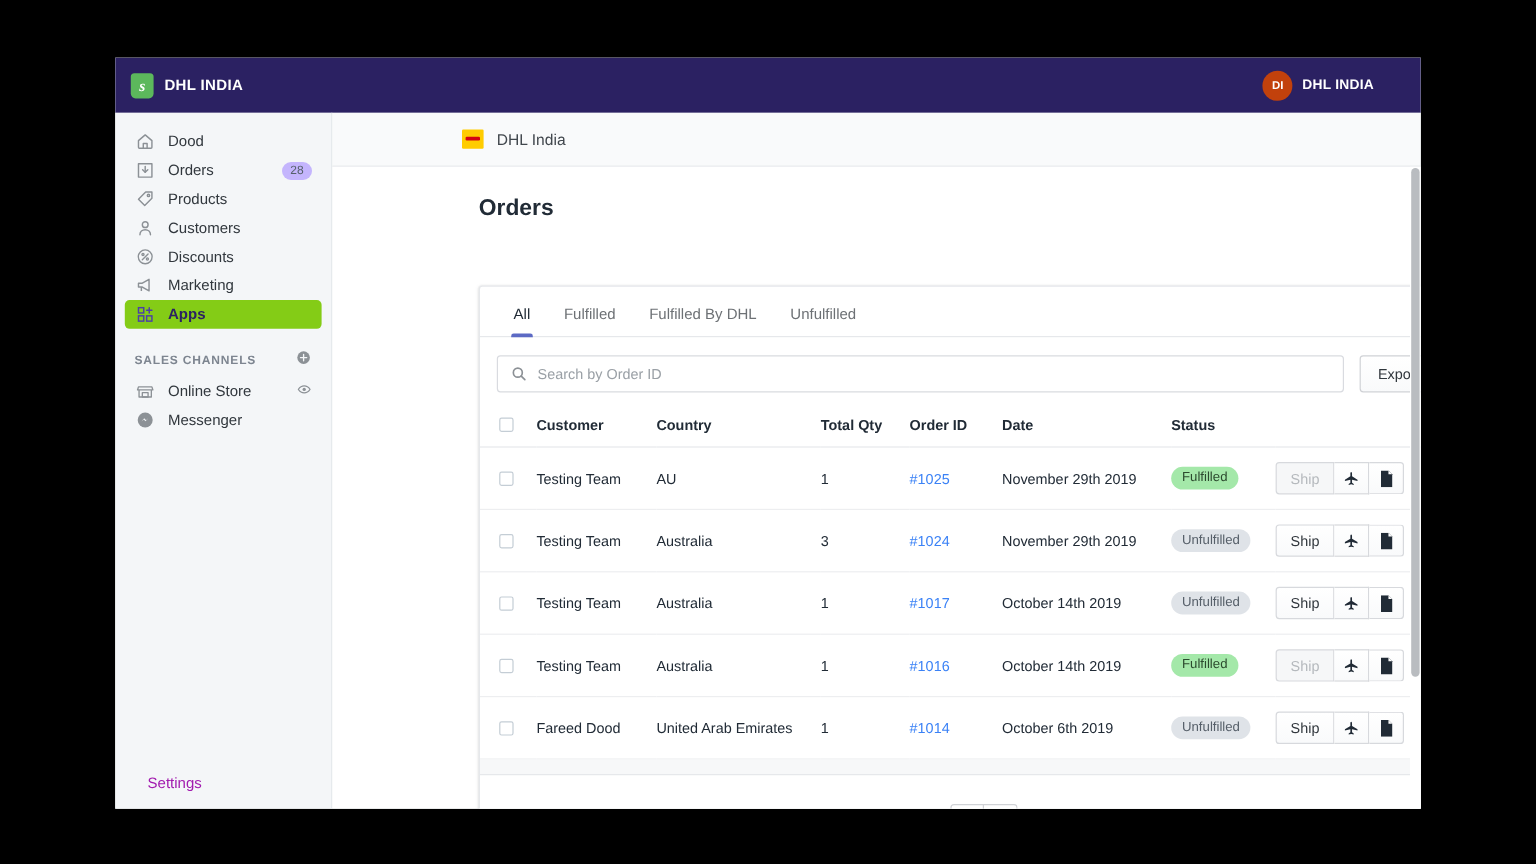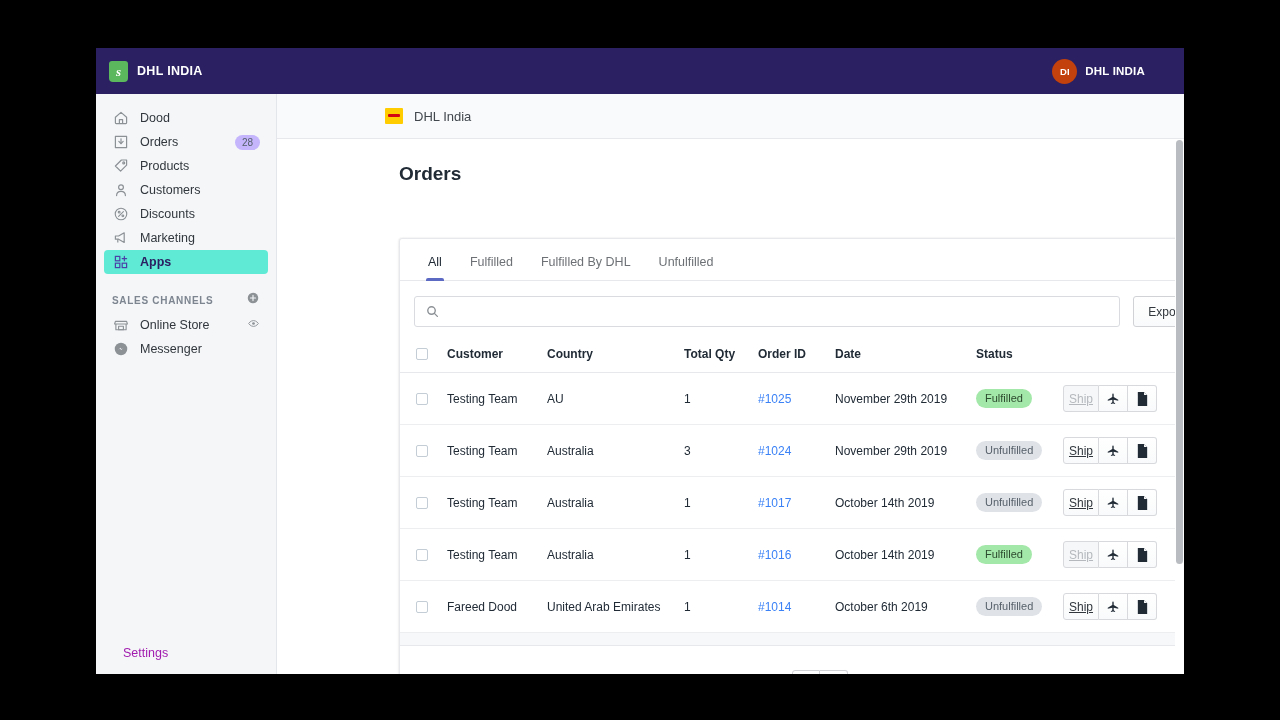--- a/index.html
+++ b/index.html
@@ -75,21 +75,21 @@
     display: flex; align-items: center; gap: 11px;
     height: 24px; margin: 0 8px;
     padding: 0 8px; border-radius: 4px;
     color: #31373d; font-size: 12.5px;
     cursor: pointer;
   }
   .nav-item.first { margin-top: 12px; }
   .nav-item + .nav-item { margin-top: 0px; }
   .nav-item .ico { width: 17px; height: 17px; display: flex; align-items: center; justify-content: center; flex: 0 0 17px; }
   .nav-item .ico svg { width: 16px; height: 16px; }
-  .nav-item.active { background: #5eead4; color: #2b2162; font-weight: bold; }
+  .nav-item.active { background: #84cc16; color: #2b2162; font-weight: bold; }
   .nav-item.active .ico svg { stroke: #4b3fa8; }
   .nav-label { flex: 1; }
   .badge-count {
     background: #c4b5fd; color: #55606b;
     font-size: 10px; border-radius: 9px;
     padding: 2px 7px; font-weight: normal;
   }
   .nav-gap { height: 9px; }
   #sales-header {
     display: flex; align-items: center; justify-content: space-between;
@@ -212,21 +212,21 @@
   .actions { display: flex; align-items: center; }
   .btn-group { display: flex; }
   .gbtn {
     height: 27px; min-width: 29px;
     border: 1px solid #d7d9dd;
     background: linear-gradient(180deg,#fff,#f9fafb);
     display: flex; align-items: center; justify-content: center;
     font-size: 12px; color: #31373d; cursor: pointer;
     font-family: "Liberation Sans", sans-serif;
   }
-  .gbtn.ship { width: 36px; text-decoration: underline; }
+  .gbtn.ship { width: 49px; }
   .gbtn.ship.disabled { color: #b5b9bd; background: #f6f7f8; cursor: default; }
   .gbtn + .gbtn { border-left: 0; }
   .btn-group .gbtn:first-child { border-radius: 3px 0 0 3px; }
   .btn-group .gbtn:last-child  { border-radius: 0 3px 3px 0; }
 
   #table-footer { height: 13px; background: #f7f8f9; border-bottom: 1px solid #e6e8eb; }
 
   #pager { display: flex; justify-content: center; padding: 24px 0 26px; }
   .pbtn {
     width: 28px; height: 28px;
@@ -421,20 +421,21 @@
         <div class="tab">Fulfilled By DHL</div>
         <div class="tab">Unfulfilled</div>
       </div>
 
       <div id="search-row">
         <div id="order-search">
           <svg width="13" height="13" viewBox="0 0 16 16" fill="none" stroke="#8c9196" stroke-width="1.7">
             <circle cx="6.8" cy="6.8" r="4.6"></circle>
               <line x1="10.3" y1="10.3" x2="14" y2="14" stroke-linecap="round"></line>
           </svg>
+          <input id="order-search-input" value="" placeholder="Search by Order ID" style="">
         </div>
         <button id="export-btn">Export CSV</button>
       </div>
 
       <table>
         <thead>
           <tr>
             <th class="col-check">
               <span class="chk"></span>
             </th>

